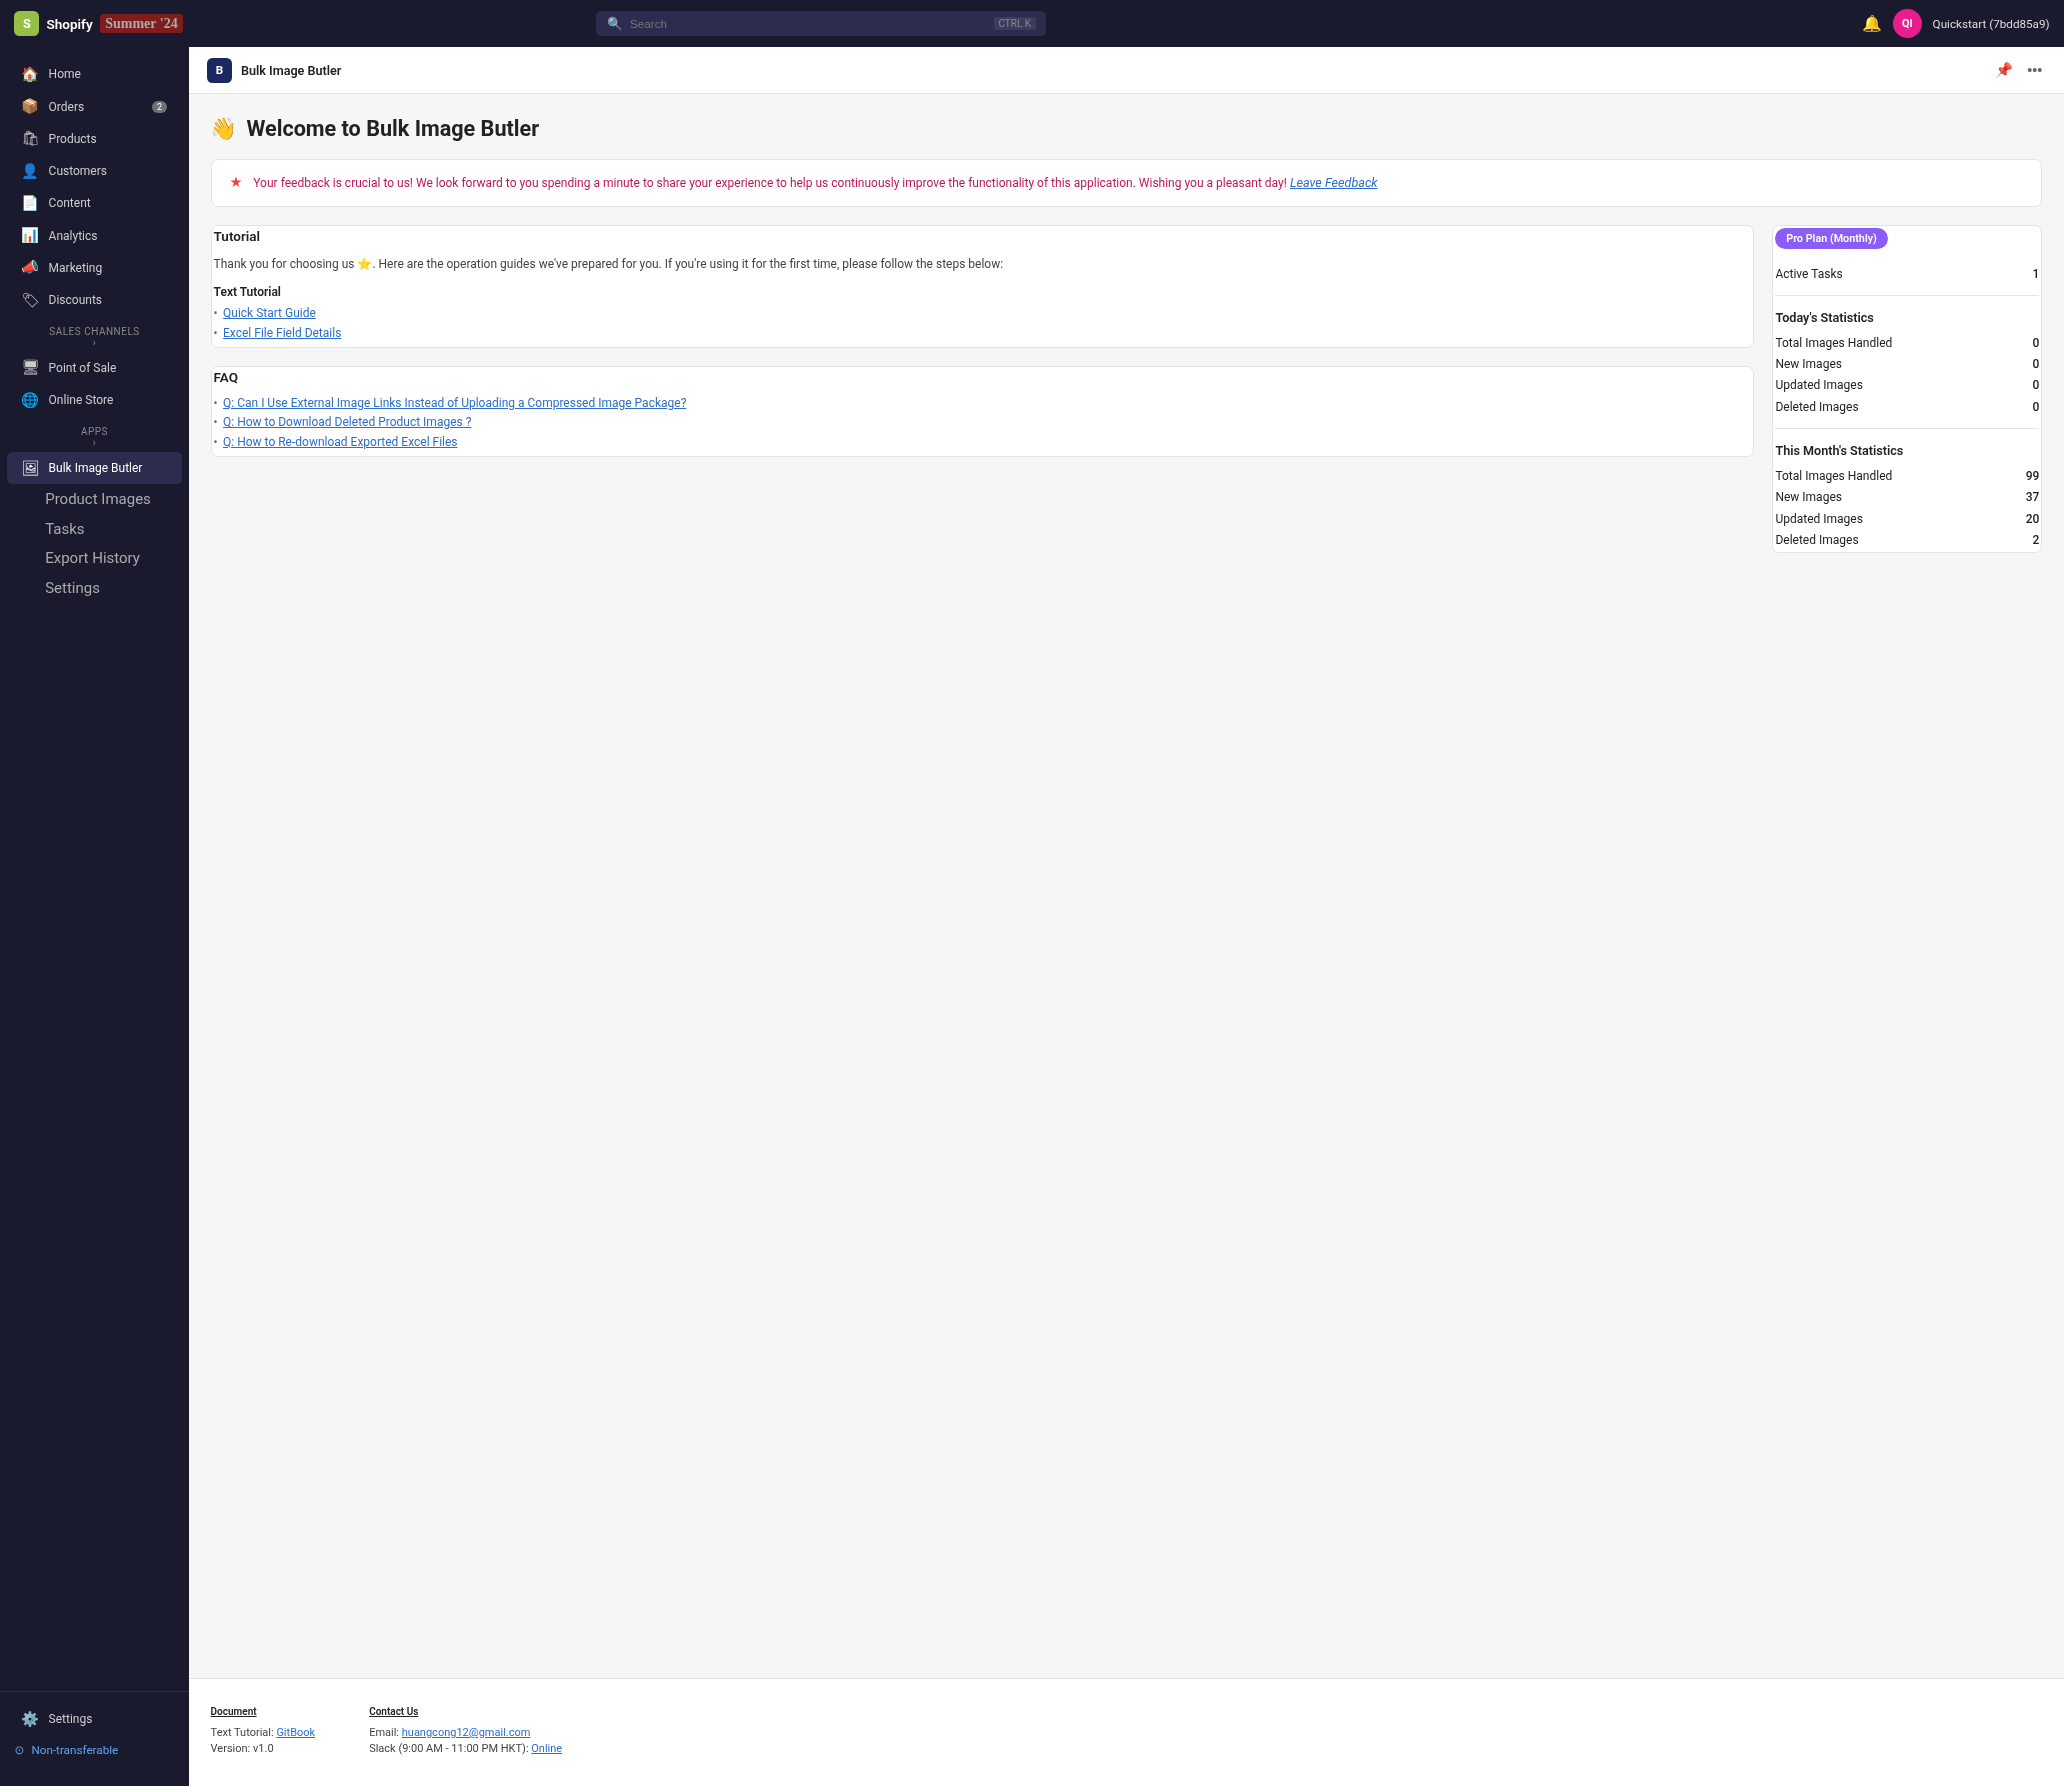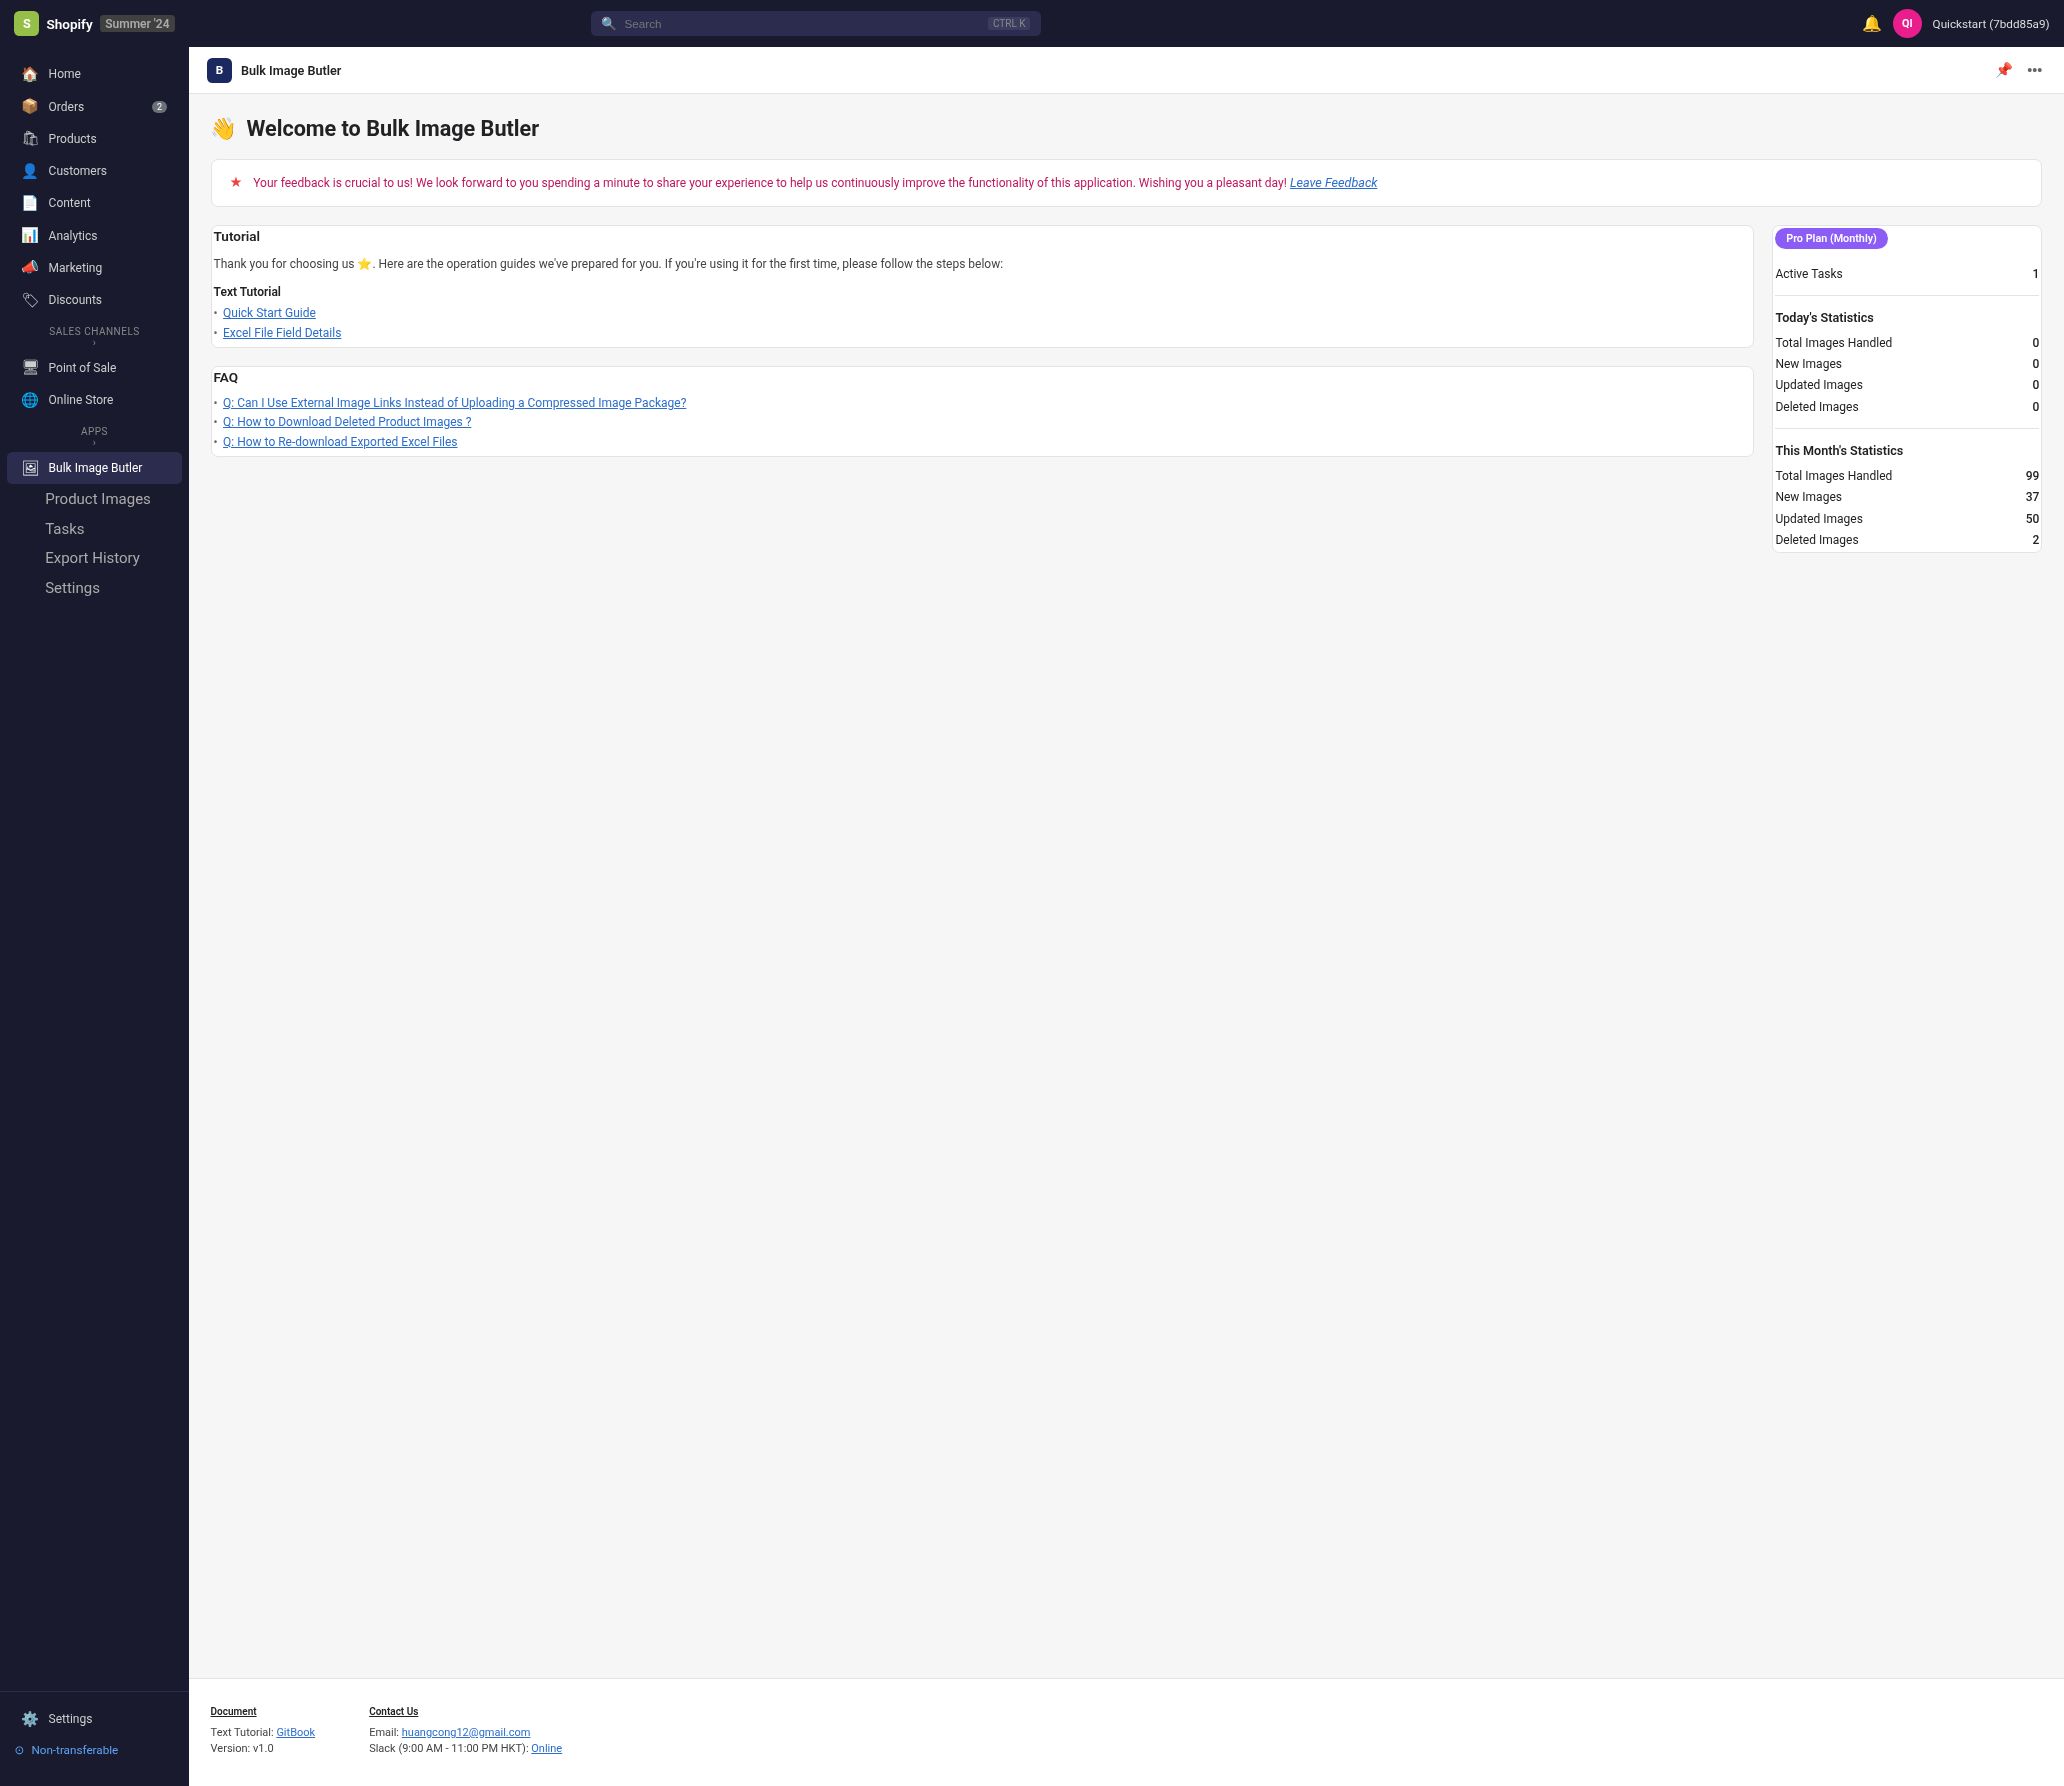--- a/index.html
+++ b/index.html
@@ -26,25 +26,26 @@
       font-size: 13.5px;
     }
     .shopify-icon {
       width: 25px; height: 25px;
       background: #96bf48;
       border-radius: 5.4px;
       display: flex; align-items: center; justify-content: center;
       color: white; font-weight: bold; font-size: 12.6px;
     }
     .summer-badge {
-      background: #404040;
+      background: #7f1d1d;
       color: #aaa;
-      font-size: 12px;
+      font-size: 14px;
       padding: 1.8px 5.4px;
       border-radius: 3.6px;
+      font-family: Liberation Serif, serif;
     }
     .topbar-search {
       flex: 1;
       max-width: 450px;
       margin: 0 auto;
       display: flex;
       align-items: center;
       background: #2c2c4e;
       border-radius: 5.4px;
       padding: 5.4px 10.8px;
@@ -524,21 +525,21 @@
           <div class="stats-row">
             <span>Total Images Handled</span>
             <span class="val">99</span>
           </div>
           <div class="stats-row">
             <span>New Images</span>
             <span class="val">37</span>
           </div>
           <div class="stats-row">
             <span>Updated Images</span>
-            <span class="val">50</span>
+            <span class="val">20</span>
           </div>
           <div class="stats-row">
             <span>Deleted Images</span>
             <span class="val">2</span>
           </div>
         </div>
       </div>
     </div>
 
     <div class="footer">

